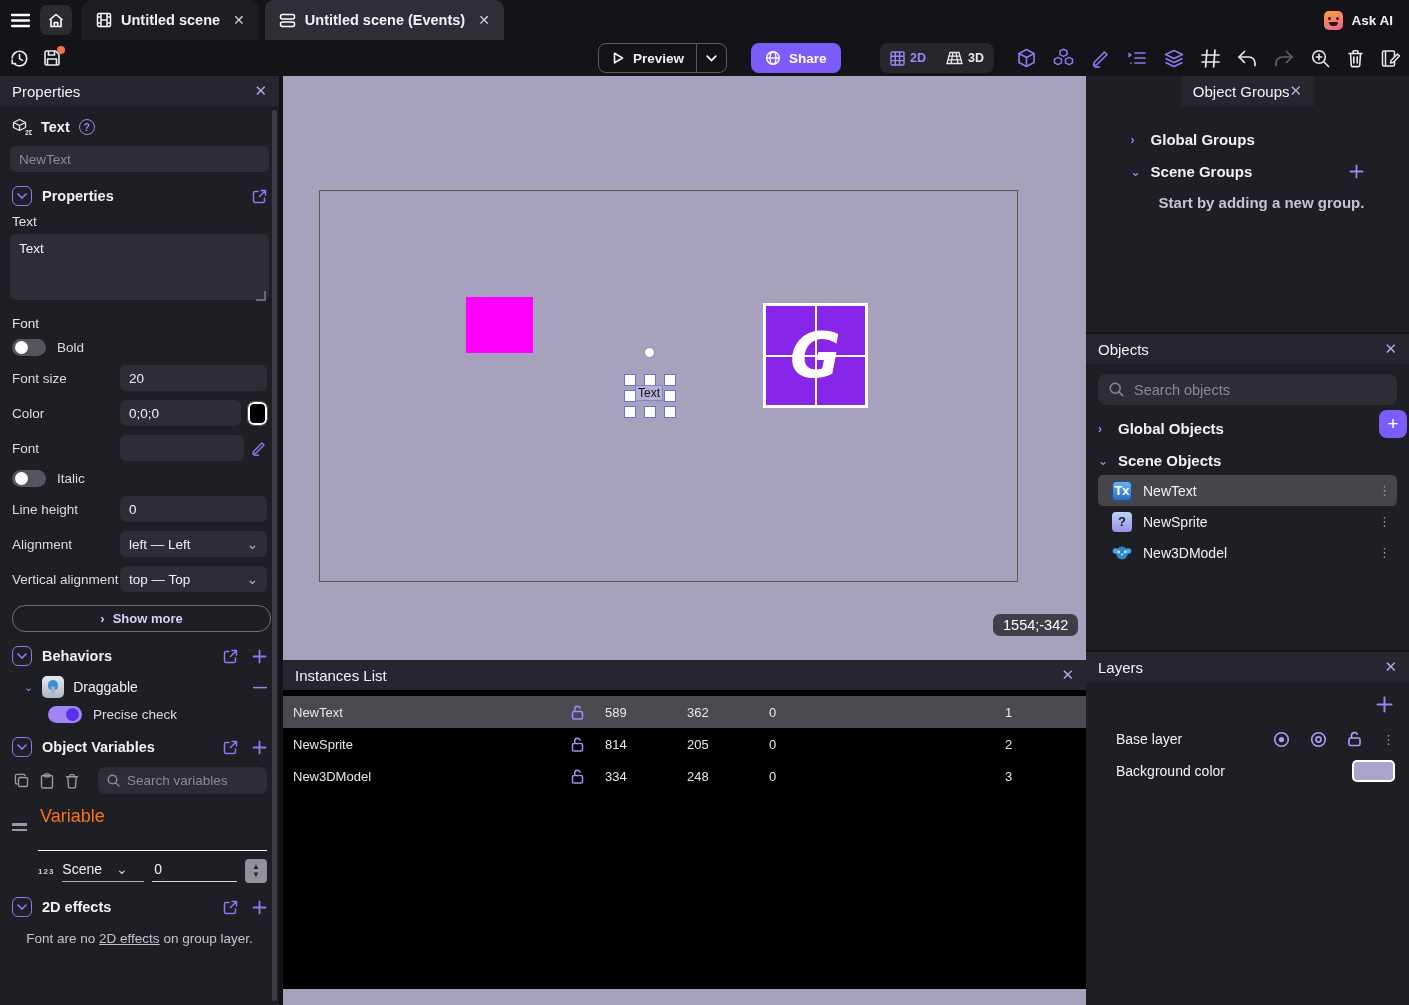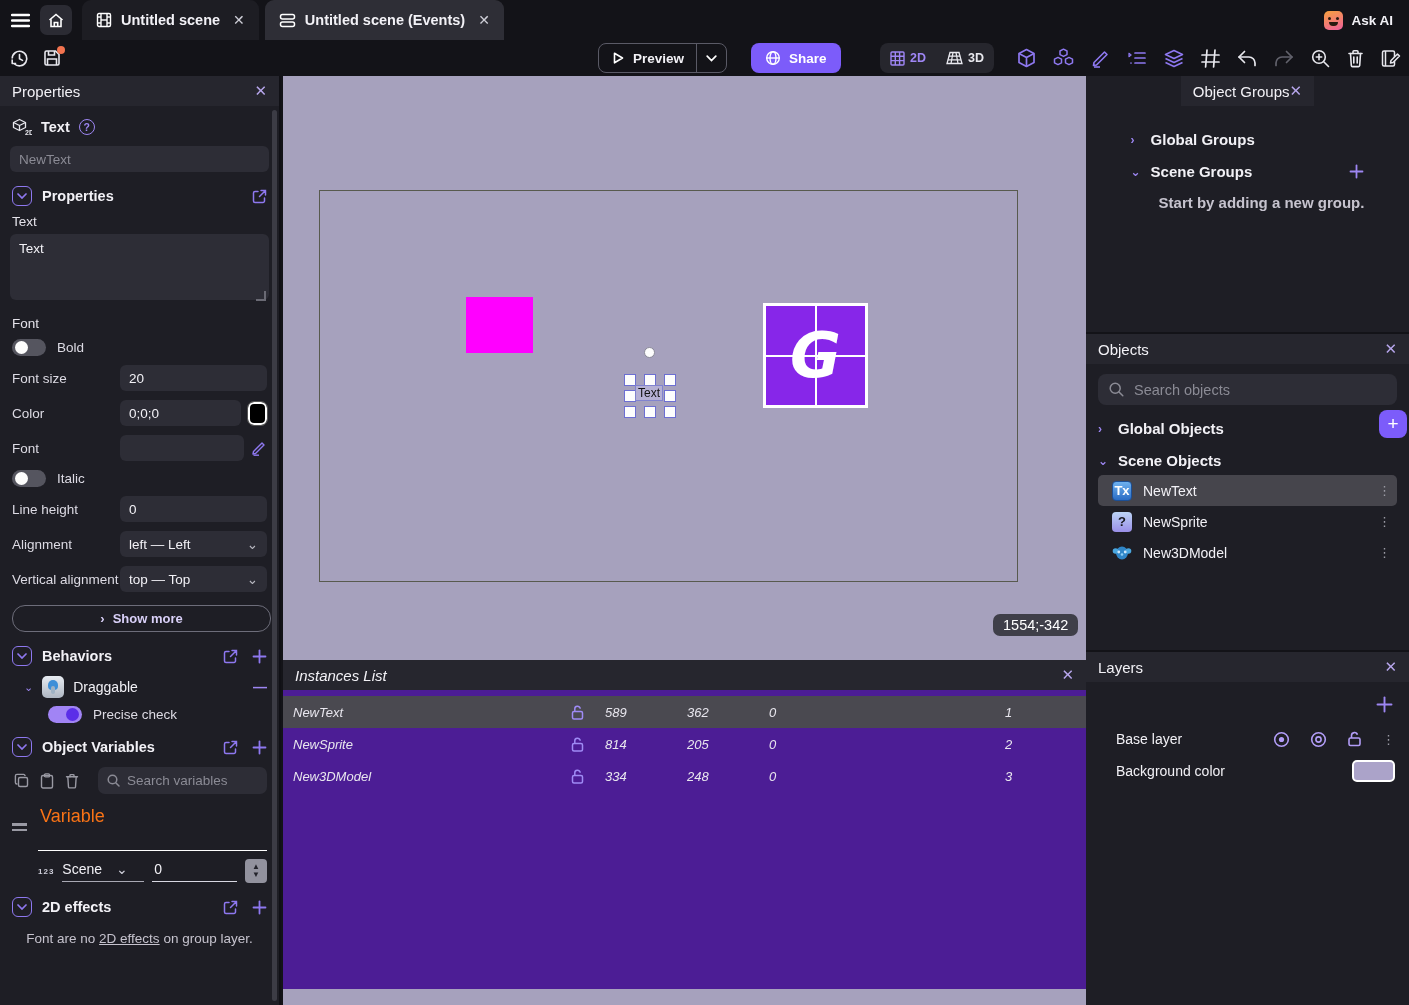--- a/index.html
+++ b/index.html
@@ -122,21 +122,21 @@
   .sprite-g { position:absolute; left:0; top:0; width:99px; height:99px; display:flex; align-items:center;
     justify-content:center; font-weight:bold; font-style:italic; font-size:62px; color:#fff; font-family:"DejaVu Sans",sans-serif; }
   .rot-handle { position:absolute; left:361px; top:271px; width:11px; height:11px; border-radius:50%; background:#fdfdfd; border:1px solid #8a8a98; }
   .sel-handle { position:absolute; width:12px; height:12px; background:#fdfdfd; border:1.5px solid #6d6fd2; }
   .text-obj { position:absolute; left:352px; top:309px; padding:0 2px; font-size:12px; color:#111;
     border:1px solid #8183cf; background:#b5b0d4; }
   .coords-badge { position:absolute; left:710px; top:538px; background:#3f3f49; color:#fff; font-size:14.5px;
     padding:3px 10px; border-radius:7px; }
 
   
-  .instances { position:absolute; left:283px; top:584px; width:803px; bottom:16px; background:#4c1d95;font-style:italic; }
+  .instances { position:absolute; left:283px; top:584px; width:803px; bottom:16px; background:#000000; }
   .inst-search { display:flex; align-items:center; gap:10px; margin:10px 14px 0 14px; height:30px;
     border-bottom:1px solid #4a4a54; color:#8b8b95; font-size:14.5px; }
   .inst-table { margin-top:6px; font-size:13px; }
   .inst-grid { display:grid; grid-template-columns:278px 34px 82px 82px 84px 152px 1fr; align-items:center; height:32px; }
   .inst-head { font-weight:bold; color:#fafafa; }
   .inst-grid > div { padding-left:10px; }
   .inst-row.selected { background:#4a4950; }
   .inst-row { color:#e8e6ee; }
 
   

